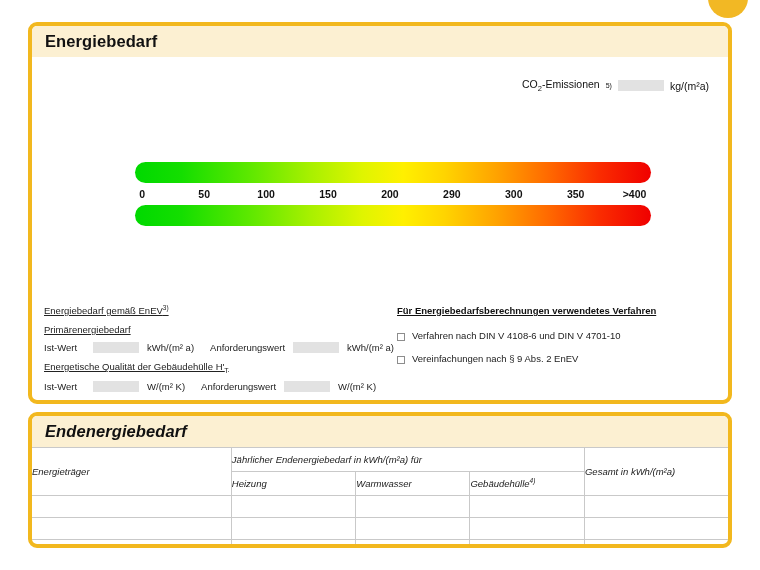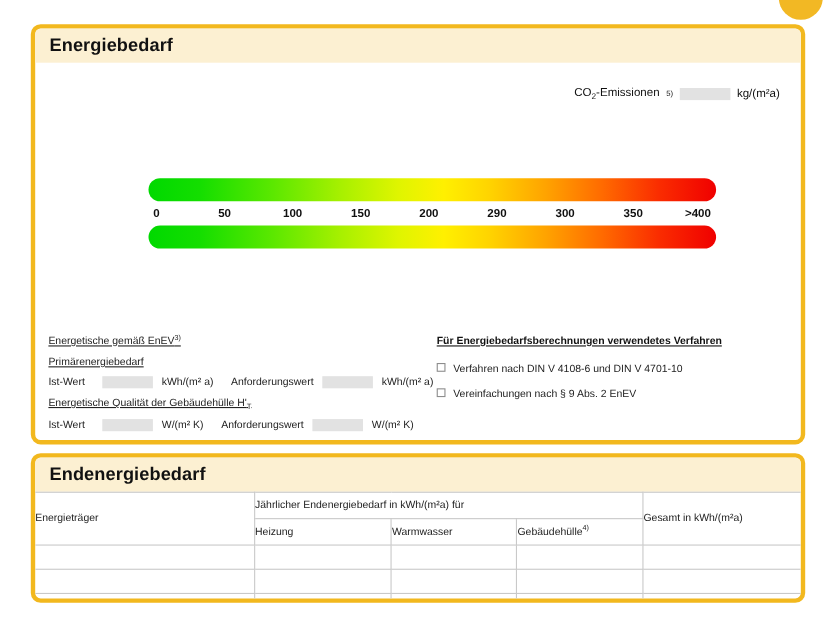--- a/index.html
+++ b/index.html
@@ -34,21 +34,21 @@
     left: 28px;
     width: 704px;
     border: 4px solid #F2B81E;
     border-radius: 9px;
     background: #ffffff;
     box-sizing: border-box;
     overflow: hidden;
     z-index: 2;
   }
   #panel-energiebedarf { top: 22px; height: 382px; }
-  #panel-endenergie    { top: 412px; height: 136px; }
+  #panel-endenergie    { top: 412px; height: 136px; font-style: italic; }
 
   .panel-header {
     background: #FCF0D2;
     height: 31px;
     display: flex;
     align-items: center;
     padding-left: 13px;
     box-sizing: border-box;
   }
   .panel-title {
@@ -177,21 +177,21 @@
     display: inline-block;
     width: 8px;
     height: 8px;
     border: 1px solid #8d8d8d;
     background: #fff;
     box-sizing: border-box;
     flex: none;
   }
   .proc-item {
     display: flex;
-    align-items: flex-start;
+    align-items: flex-end;
     gap: 7px;
     margin-bottom: 12px;
     white-space: nowrap;
     color: #222;
   }
 
   
   #etable {
     position: absolute;
     left: 0;
@@ -247,21 +247,21 @@
         <span class="tick" style="left:49.4%">200</span>
         <span class="tick" style="left:61.4%">290</span>
         <span class="tick" style="left:73.4%">300</span>
         <span class="tick" style="left:85.4%">350</span>
         <span class="tick" style="left:96.8%">&gt;400</span>
       </div>
       <div class="scale-band" id="scale-band-bottom"></div>
     </div>
 
     <div id="req-col">
-      <div class="u-head"><span>Energetische gemäß EnEV</span><span class="sup-note">3)</span></div>
+      <div class="u-head"><span>Energiebedarf gemäß EnEV</span><span class="sup-note">3)</span></div>
 
       <div class="spacer-9"></div>
       <div class="u-head">Primärenergiebedarf</div>
 
       <div class="spacer-7"></div>
       <div class="row-line">
         <span class="lbl">Ist-Wert</span>
         <span class="gap-a"></span>
         <span class="valuebox"></span>
         <span class="gap-b"></span>

